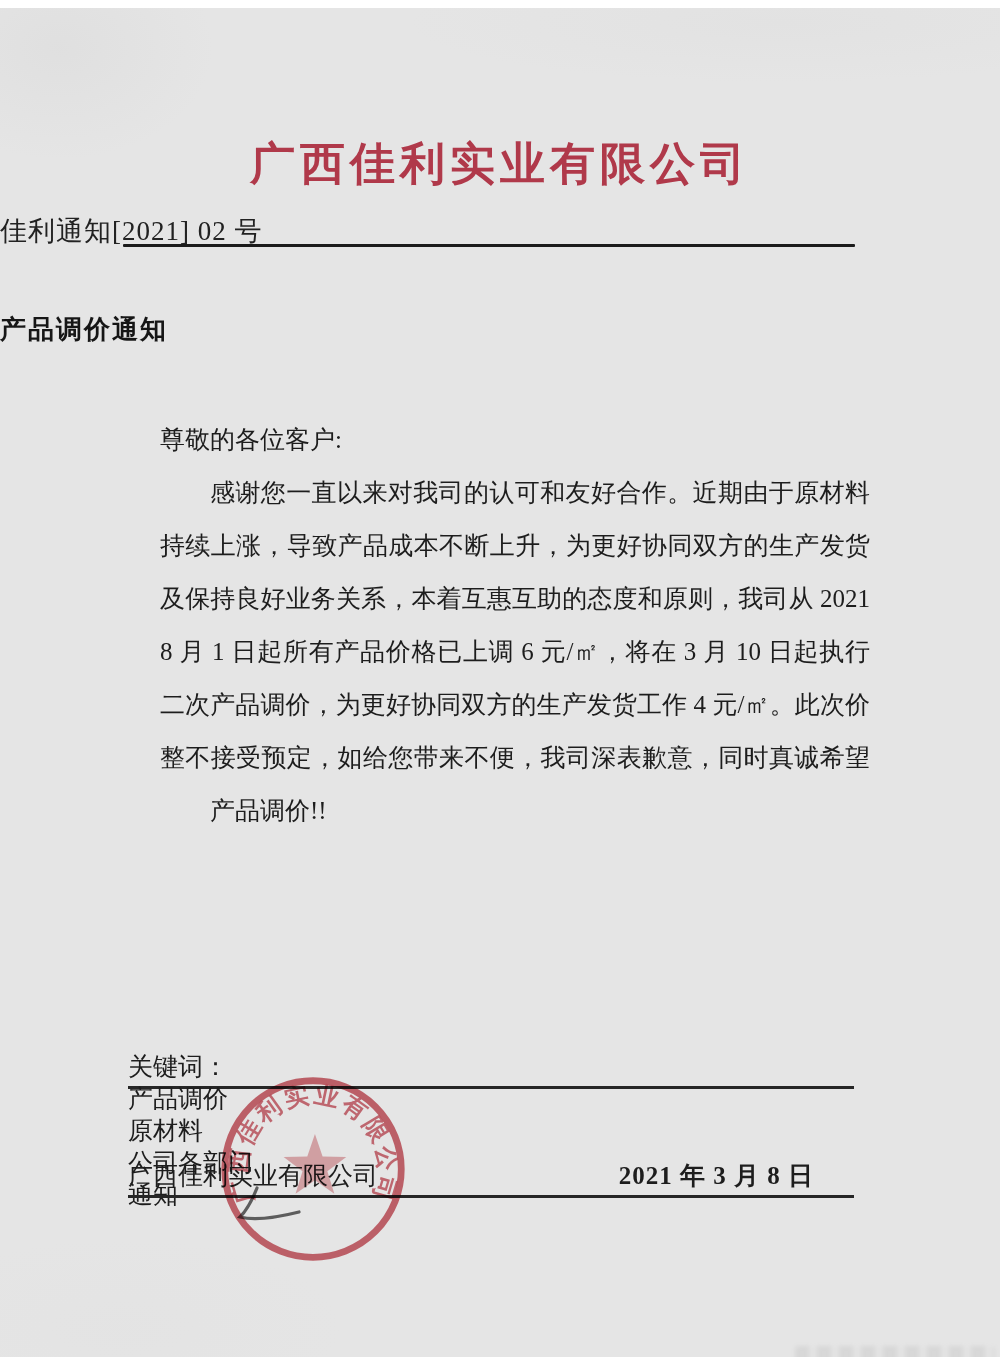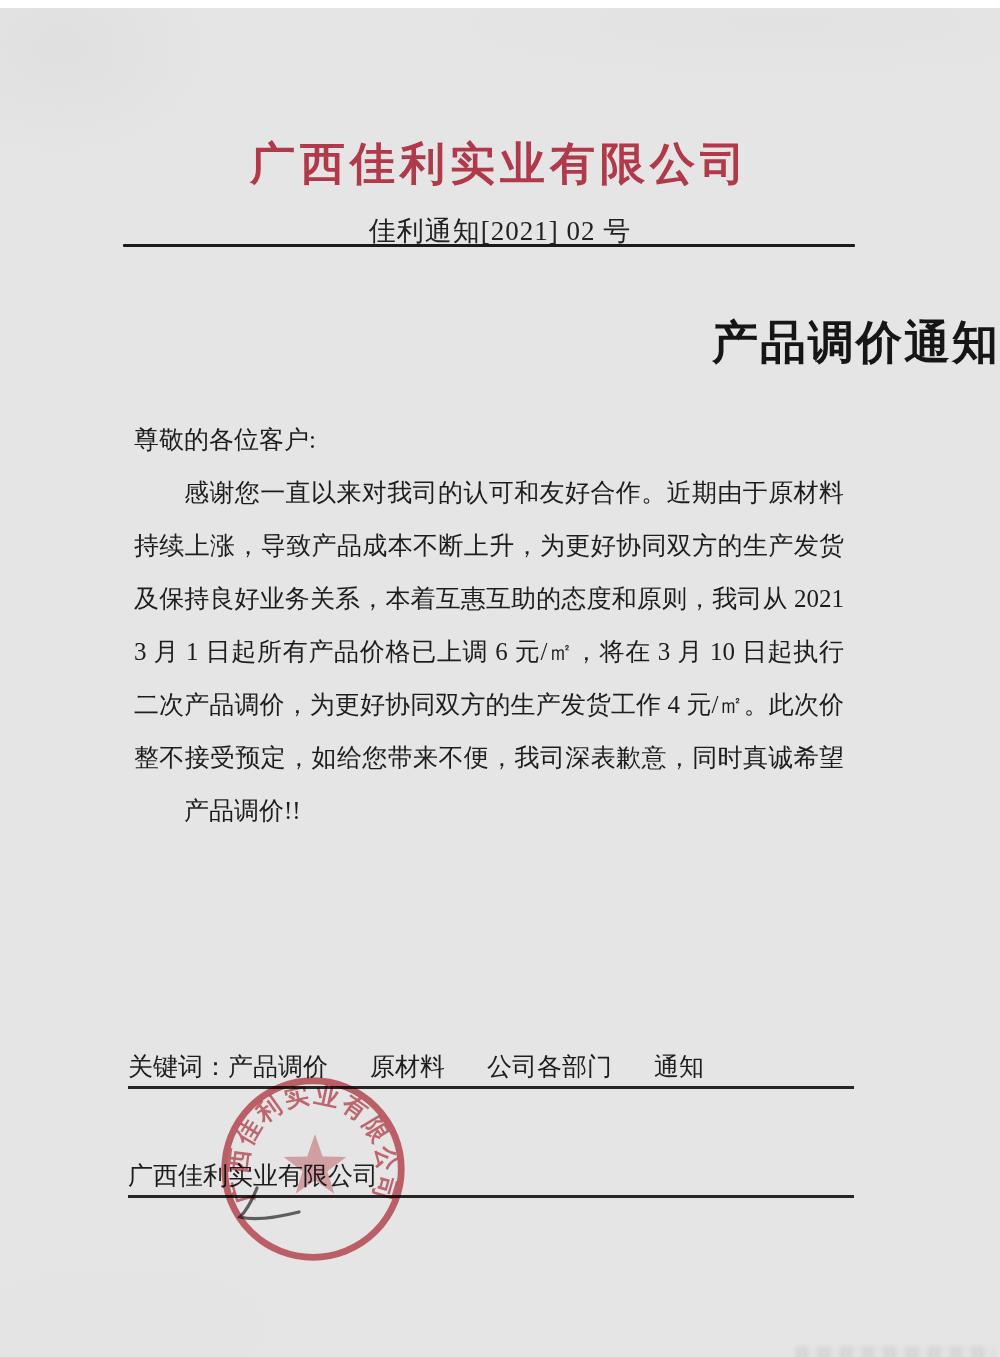--- a/index.html
+++ b/index.html
@@ -18,52 +18,52 @@
       radial-gradient(300px 120px at 120px 1320px, rgba(210,210,210,0.08), transparent 75%);
   }
 
   .company-title{
     position:absolute;top:126px;left:0;width:1000px;margin:0;
     text-align:center;font-size:45px;font-weight:bold;letter-spacing:5px;
     color:#b0394a;
   }
   .doc-number{
     position:absolute;top:205px;left:0;width:1000px;
-    text-align:center;font-size:27px;letter-spacing:1px;color:#222;
+    text-align:left;font-size:27px;letter-spacing:1px;color:#222;
   }
   .top-rule{
     position:absolute;top:236px;left:123px;width:732px;height:3px;
     background:#1b1b1b;border-radius:1px;
   }
   .notice-heading{
     position:absolute;top:304px;left:0;width:1000px;margin:0;
-    text-align:right;font-size:46px;font-weight:bold;letter-spacing:2px;color:#161616;
+    text-align:left;font-size:26px;font-weight:bold;letter-spacing:2px;color:#161616;
   }
 
   .body-block{
-    position:absolute;top:405px;left:134px;width:710px;
+    position:absolute;top:405px;left:160px;width:710px;
     font-size:25px;color:#1d1d1d;
   }
   .body-block p{
     margin:0;height:53px;line-height:53px;white-space:nowrap;
   }
   .body-block p.j{
     white-space:normal;text-align:justify;text-align-last:justify;
     height:53px;line-height:53px;overflow:hidden;
   }
   .body-block p.indent{text-indent:50px;}
   .b{font-weight:normal;}
 
   .footer-row{
     position:absolute;left:128px;width:726px;
     font-size:25px;color:#1d1d1d;
     border-bottom:3px solid #262626;
   }
   .row-keywords{top:1043px;height:35px;line-height:32px;}
-  .kw-wrap{display:flex;align-items:flex-start;}
+  .kw-wrap{display:flex;align-items:flex-start;flex-direction:column;}
   .kw-label{flex:0 0 auto;}
   .kw-item{flex:0 0 auto;margin-right:42px;}
   .kw-item:first-of-type{margin-right:46px;}
   .row-cc{top:1097px;height:34px;line-height:31px;}
   .row-sign{top:1151px;height:36px;line-height:33px;display:flex;justify-content:space-between;}
   .sign-company{font-weight:normal;}
   .sign-date{font-weight:bold;padding-right:40px;letter-spacing:1px;}
 
   .stamp{
     position:absolute;left:216px;top:1064px;width:194px;height:194px;
@@ -91,39 +91,40 @@
 
   <div class="top-rule"></div>
 
   <h2 class="notice-heading">产品调价通知</h2>
 
   <div class="body-block">
     <p>尊敬的各位客户:</p>
     <p class="j indent">感谢您一直以来对我司的认可和友好合作。近期由于原材料价格</p>
     <p class="j">持续上涨，导致产品成本不断上升，为更好协同双方的生产发货工作</p>
     <p class="j">及保持良好业务关系，本着互惠互助的态度和原则，我司从 2021 年</p>
-    <p class="j"><span>3 月 1 日起所有产品价格已上调 </span><span class="b">6 元/㎡</span><span>，将在 3 月 10 日起执行</span></p>
+    <p class="j"><span>8 月 1 日起所有产品价格已上调 </span><span class="b">6 元/㎡</span><span>，将在 3 月 10 日起执行</span></p>
     <p class="j"><span class="b">二次产品调价</span><span>，为更好协同双方的生产发货工作 </span><span class="b">4 元/㎡</span><span>。此次价格调</span></p>
     <p class="j">整不接受预定，如给您带来不便，我司深表歉意，同时真诚希望能得</p>
     <p class="indent">产品调价!!</p>
   </div>
 
   <div class="footer-row row-keywords">
     <div class="kw-wrap">
       <span class="kw-label">关键词：</span>
       <span class="kw-item">产品调价</span>
       <span class="kw-item">原材料</span>
       <span class="kw-item">公司各部门</span>
       <span class="kw-item">通知</span>
     </div>
   </div>
 
 
   <div class="footer-row row-sign">
     <span class="sign-company">广西佳利实业有限公司</span>
+    <span class="sign-date">2021 年 3 月 8 日</span>
   </div>
 
   <svg class="stamp" viewBox="0 0 200 200">
     <circle cx="100" cy="100" r="91" fill="none" stroke="#c5424e" stroke-width="7" opacity="0.9"></circle>
     <path id="sealArc" d="M 44.3,139 A 68,68 0 1 1 155.7,139" fill="none"></path>
     <text font-size="25" font-weight="bold" fill="#c5424e" letter-spacing="3" font-family="Liberation Serif, DejaVu Serif, serif" opacity="0.85">
       <textPath href="#sealArc" startOffset="50%" text-anchor="middle">广西佳利实业有限公司</textPath>
     </text>
     <polygon points="102,64 109.9,87.1 134.3,87.5 114.8,102.2 122,125.5 102,111.5 82,125.5 89.2,102.2 69.7,87.5 94.1,87.1" fill="#d05c66" opacity="0.55"></polygon>
   </svg>

